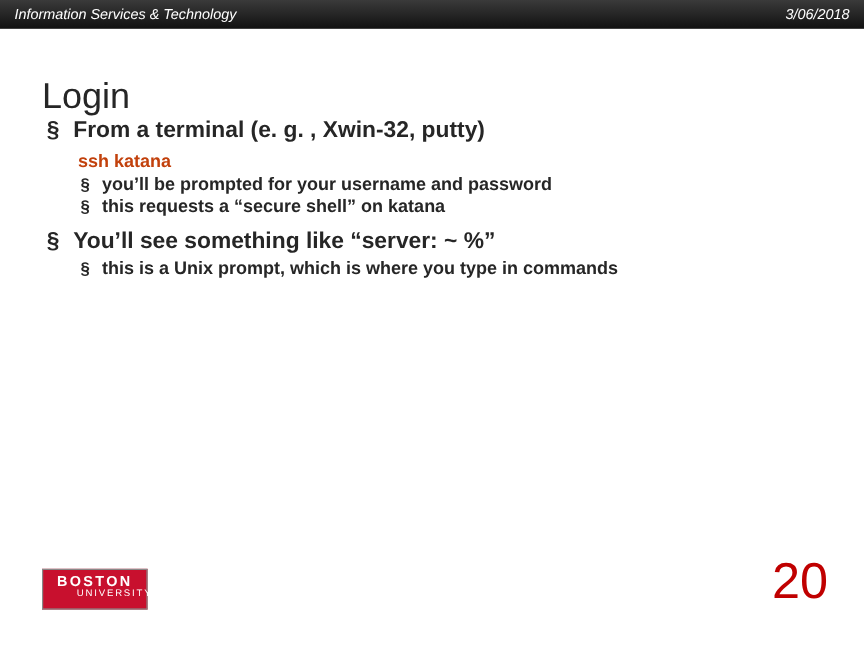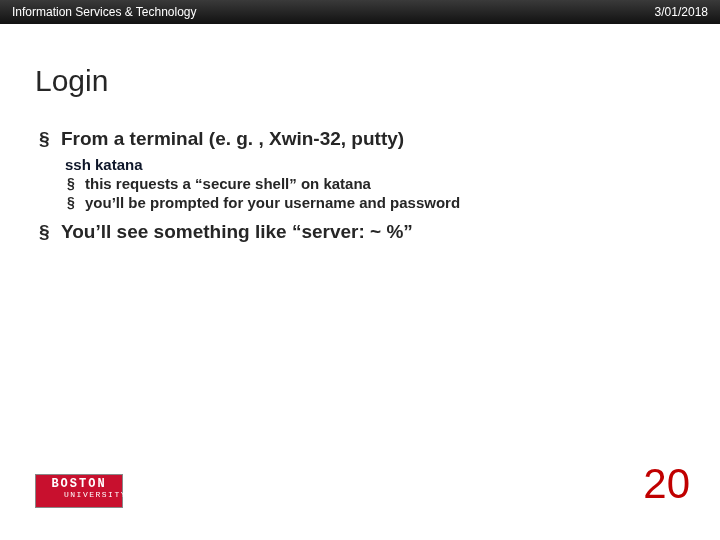--- a/index.html
+++ b/index.html
@@ -14,48 +14,48 @@
   .header {
     width: 100%;
     height: 24px;
     background: linear-gradient(to bottom, #3a3a3a, #111);
     color: #fff;
     display: flex;
     justify-content: space-between;
     align-items: center;
     padding: 0 12px;
     font-size: 12px;
+    font-style: italic;
   }
   .slide-body {
     padding: 40px 35px 0 35px;
   }
   .title {
     font-size: 30px;
     color: #262626;
     font-weight: 400;
-    margin-bottom: 30px;
   }
   ul { list-style: none; font-weight: bold; }
   .lvl1 > li {
     font-size: 19px;
     color: #262626;
     margin-bottom: 10px;
     padding-left: 26px;
     position: relative;
   }
   .lvl1 > li::before {
     content: "§";
     position: absolute;
     left: 4px;
     top: 0;
     color: #262626;
   }
   .cmd {
     font-size: 15px;
-    color: #0f172a;
+    color: #c2410c;
     margin-top: 6px;
     margin-bottom: 2px;
     padding-left: 4px;
   }
   .lvl2 {
     margin-top: 2px;
     margin-bottom: 6px;
   }
   .lvl2 > li {
     font-size: 15px;
@@ -74,21 +74,21 @@
   }
   .logo {
     position: absolute;
     left: 35px;
     bottom: 32px;
     width: 88px;
     height: 34px;
     background: #c8102e;
     border: 1px solid #888;
     color: #fff;
-    font-family: Liberation Mono, monospace;
+    font-family: Liberation Sans, sans-serif;
     text-align: center;
     line-height: 1.05;
     padding-top: 3px;
   }
   .logo .l1 {
     font-size: 12px;
     letter-spacing: 2px;
     font-weight: bold;
   }
   .logo .l2 {
@@ -103,37 +103,40 @@
     font-size: 42px;
     color: #c00000;
     font-weight: 400;
   }
 </style>
 </head>
 <body>
 
 <div class="header">
   <span>Information Services &amp; Technology</span>
-  <span>3/01/2018</span>
+  <span>3/06/2018</span>
 </div>
 
 <div class="slide-body">
   <h1 class="title">Login</h1>
 
   <ul class="lvl1">
     <li>
       <span>From a terminal (e. g. , Xwin-32, putty)</span>
       <div class="cmd">ssh katana</div>
       <ul class="lvl2">
+        <li>you’ll be prompted for your username and password</li>
         <li>this requests a “secure shell” on katana</li>
-        <li>you’ll be prompted for your username and password</li>
       </ul>
     </li>
     <li>
       <span>You’ll see something like “server: ~ %”</span>
+      <ul class="lvl2">
+        <li>this is a Unix prompt, which is where you type in commands</li>
+      </ul>
     </li>
   </ul>
 </div>
 
 <div class="logo">
   <div class="l1">BOSTON</div>
   <div class="l2">UNIVERSITY</div>
 </div>
 
 <div class="pagenum">20</div>

